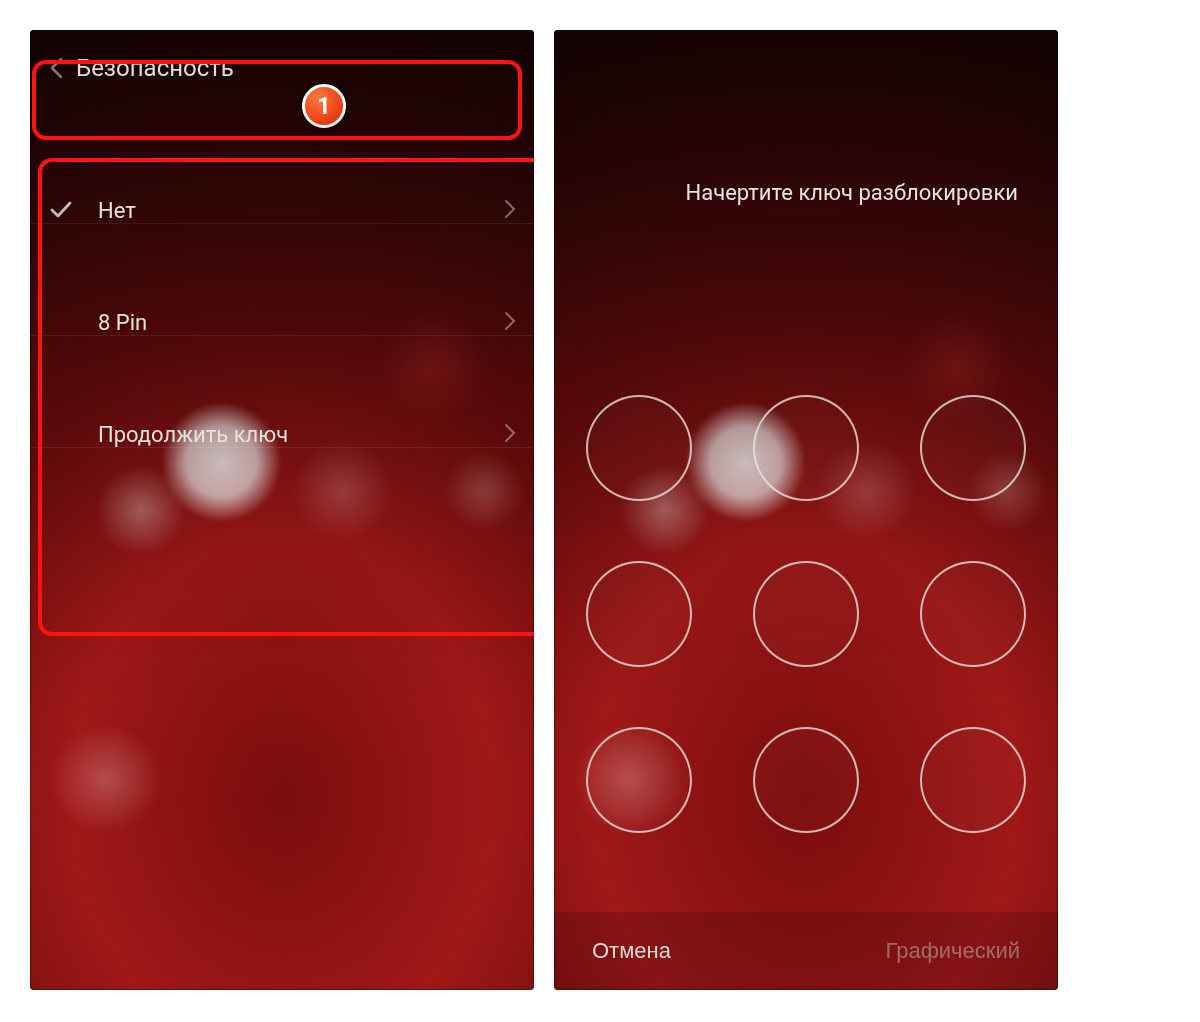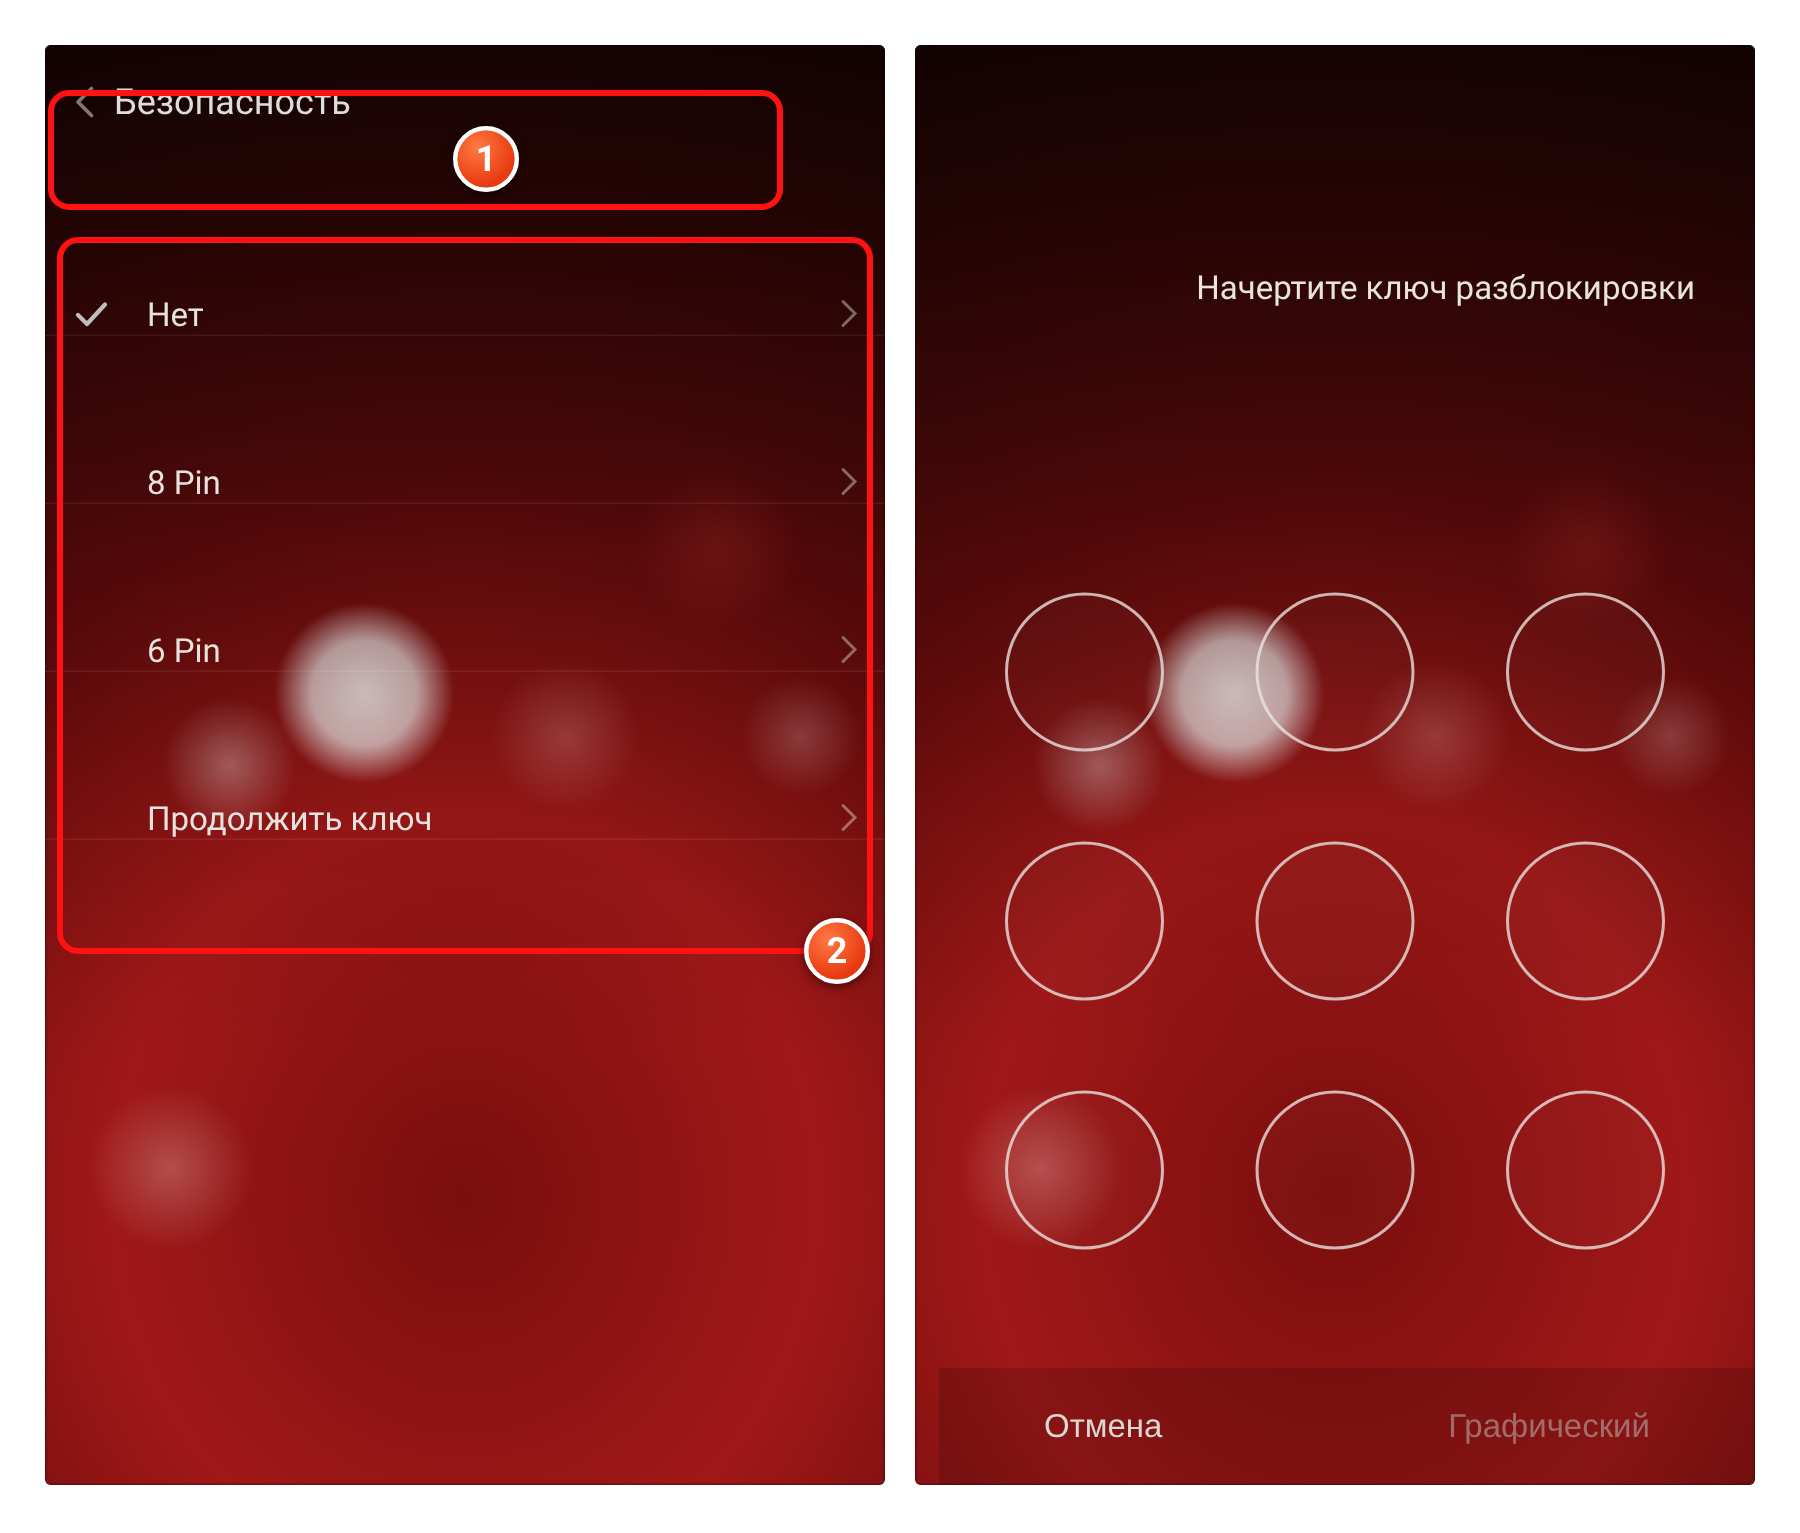--- a/index.html
+++ b/index.html
@@ -11,21 +11,21 @@
       background: #fff;
       font-family: -apple-system, BlinkMacSystemFont, "Segoe UI", Roboto, Arial, sans-serif;
       width: 1200px;
       height: 1022px;
       display: flex;
       gap: 20px;
       padding: 30px;
     }
     .phone-screen {
       position: relative;
-      width: 560px;
+      width: 504px;
       height: 960px;
       border-radius: 4px;
       overflow: hidden;
       background: #1a0a0a;
     }
     
     .wallpaper {
       position: absolute;
       inset: 0;
       background:
@@ -125,23 +125,22 @@
     }
     .bottom-bar {
       position: absolute;
       bottom: 0;
       left: 0;
       right: 0;
       height: 78px;
       display: flex;
       align-items: center;
       justify-content: space-between;
-      padding: 0 70px;
+      padding: 0 38px;
       background: rgba(0,0,0,0.15);
-      margin-left: 16px;
     }
     .bottom-btn {
       font-size: 22px;
       color: #dcd7d2;
       background: none;
       border: none;
     }
     .bottom-btn.disabled {
       color: rgba(188,183,178,0.55);
     }
@@ -201,28 +200,20 @@
       </div>
       <div class="list-item">
         <span class="label">8 Pin</span>
         <span class="chev">
           <svg width="12" height="20" viewBox="0 0 12 20">
               <path d="M2 2 L10 10 L2 18" stroke="#cfc9c3" stroke-width="2" fill="none" stroke-linecap="round"></path>
             </svg>
         </span>
       </div>
       <div class="list-item">
-        <span class="label">6 Pin</span>
-        <span class="chev">
-          <svg width="12" height="20" viewBox="0 0 12 20">
-              <path d="M2 2 L10 10 L2 18" stroke="#cfc9c3" stroke-width="2" fill="none" stroke-linecap="round"></path>
-            </svg>
-        </span>
-      </div>
-      <div class="list-item">
         <span class="label">Продолжить ключ</span>
         <span class="chev">
           <svg width="12" height="20" viewBox="0 0 12 20">
               <path d="M2 2 L10 10 L2 18" stroke="#cfc9c3" stroke-width="2" fill="none" stroke-linecap="round"></path>
             </svg>
         </span>
       </div>
     </div>
   </div>
 

